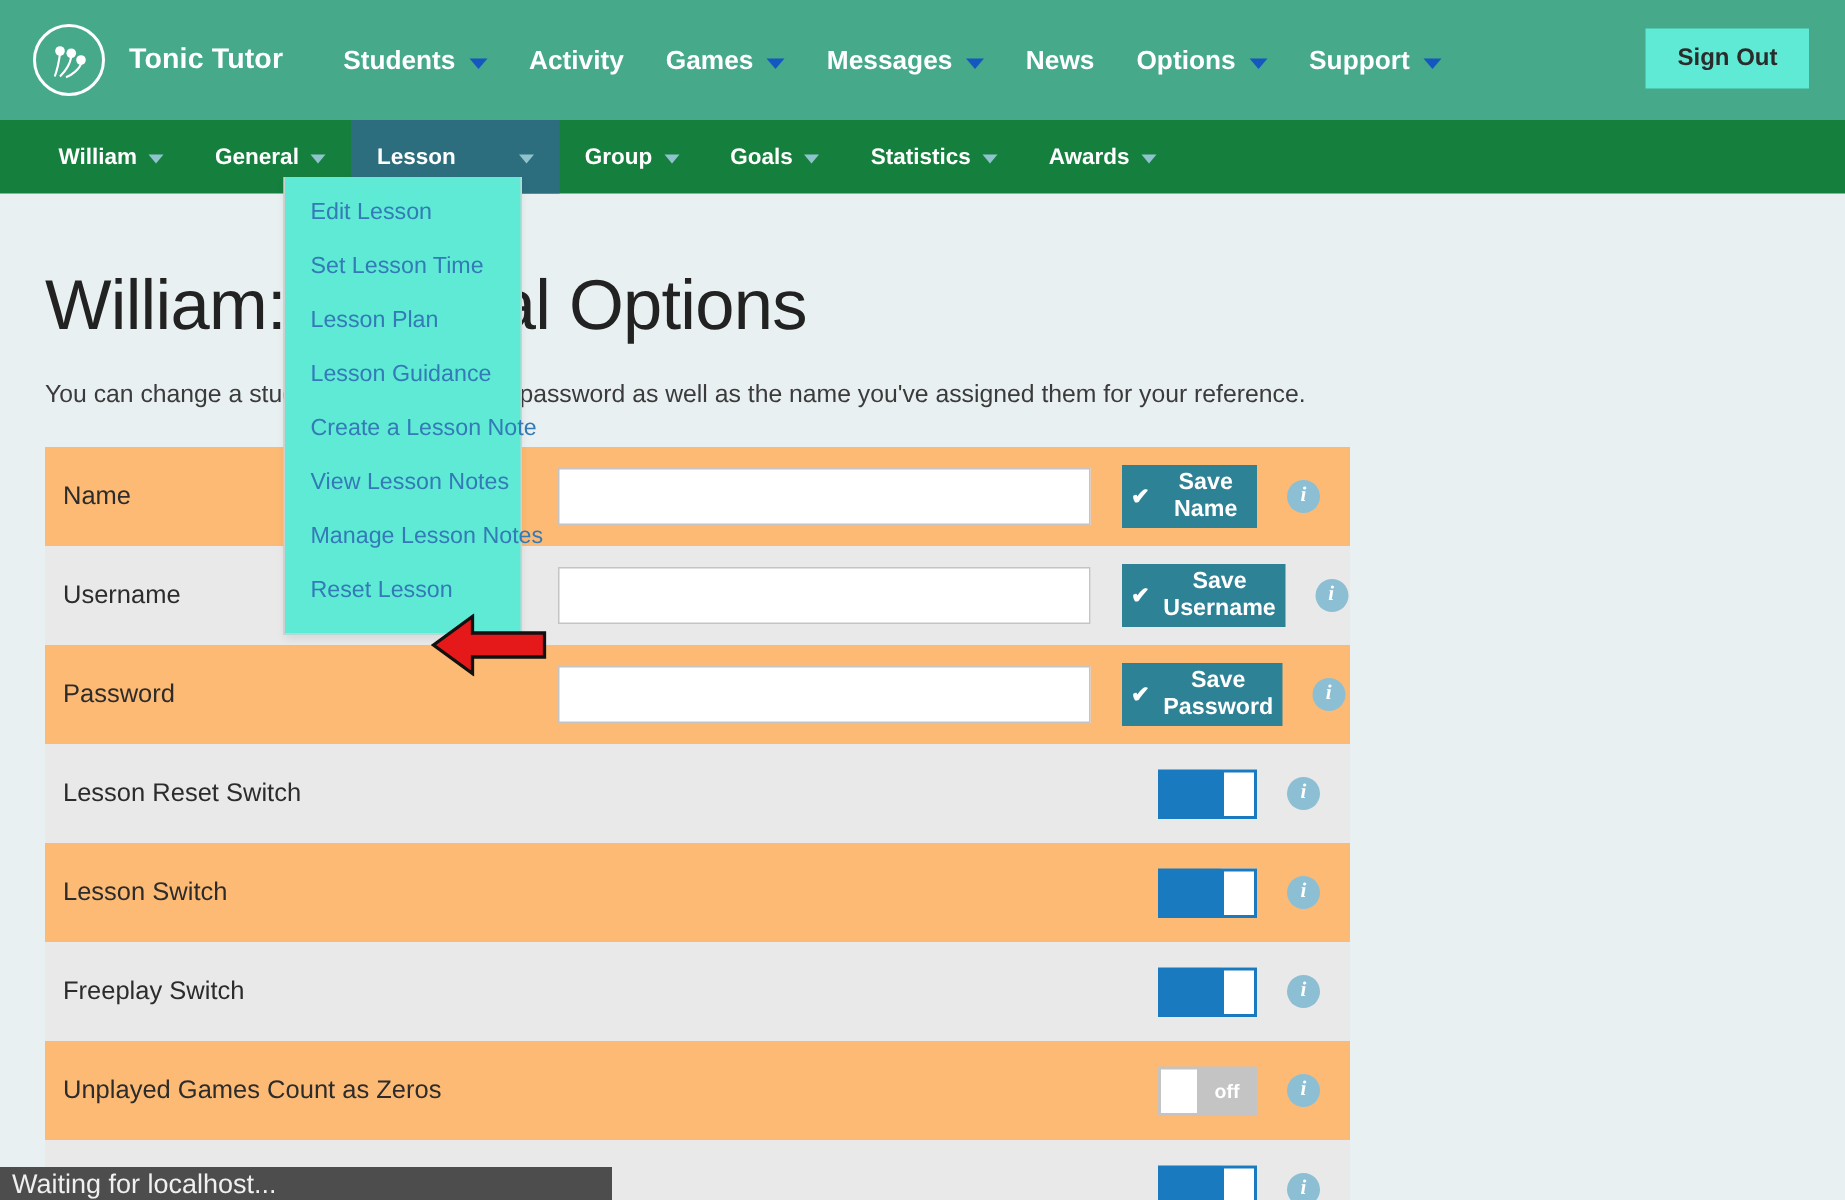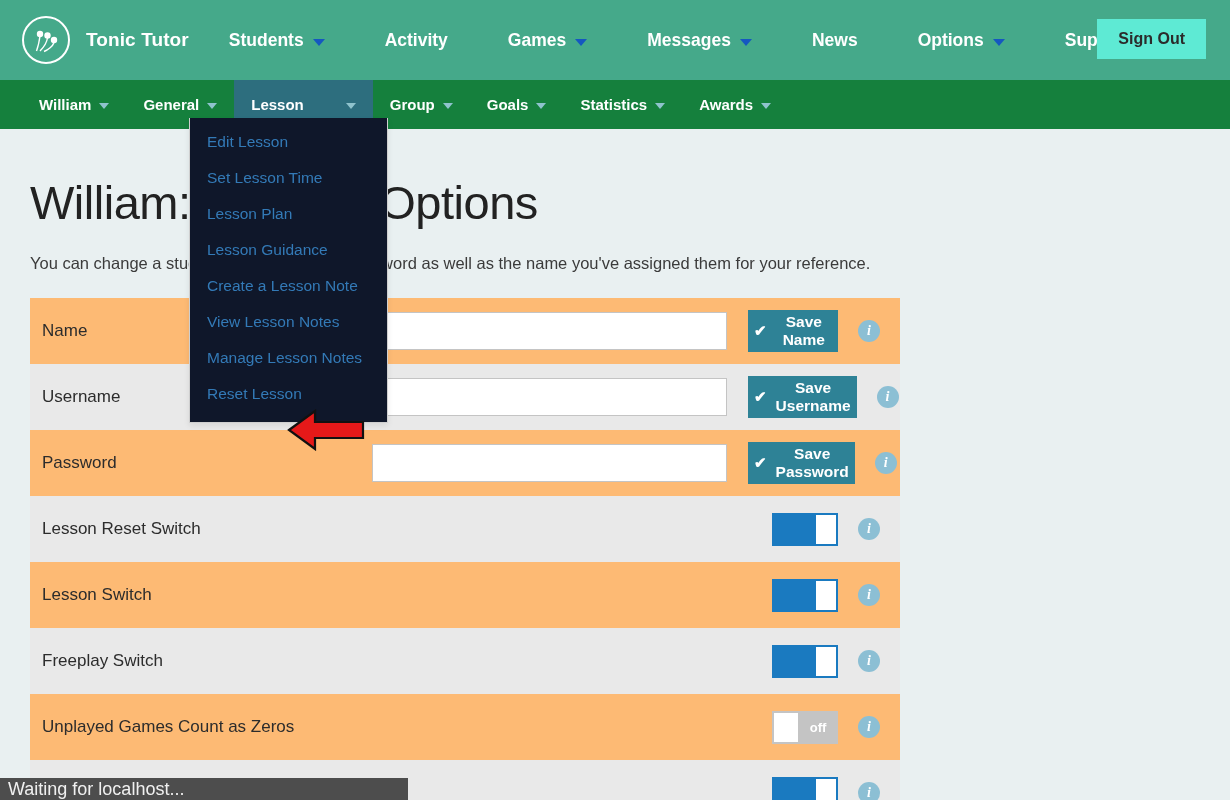--- a/index.html
+++ b/index.html
@@ -34,21 +34,21 @@
   }
   .brand-title {
     color: #ffffff;
     font-size: 19px;
     font-weight: bold;
     margin-left: 16px;
     margin-right: 26px;
     letter-spacing: 0.1px;
     white-space: nowrap;
   }
-  .topnav-items { display: flex; align-items: flex-end; gap: 32px; }
+  .topnav-items { display: flex; align-items: flex-end; }
   .topnav-item {
     color: #ffffff;
     font-size: 17.5px;
     font-weight: bold;
     padding: 6px 14px;
     white-space: nowrap;
     display: flex;
     align-items: center;
     cursor: pointer;
   }
@@ -227,22 +227,22 @@
     font-weight: bold;
     flex: 1 1 auto;
     text-align: center;
   }
 
   
   .dropdown {
     position: absolute;
     left: 189px;
     top: 118px;
-    width: 199px;
-    background: #0f172a;
+    width: 159px;
+    background: #5eead4;
     border: 1px solid #cfcfcf;
     border-top: none;
     z-index: 40;
     padding: 6px 0 10px 0;
     box-shadow: 0 3px 6px rgba(0,0,0,0.08);
   }
   .dropdown-item {
     display: block;
     color: #337ab7;
     font-size: 15.5px;

